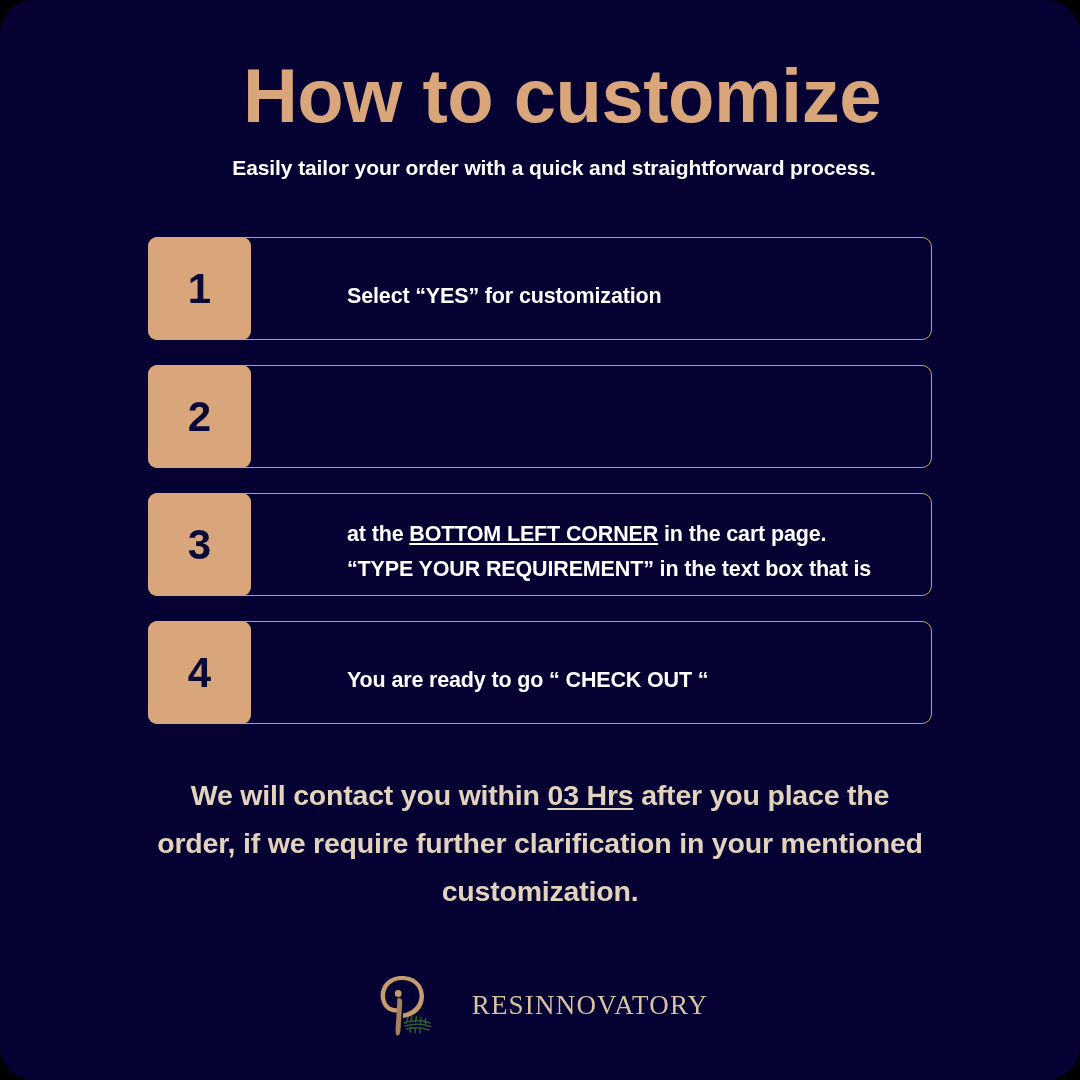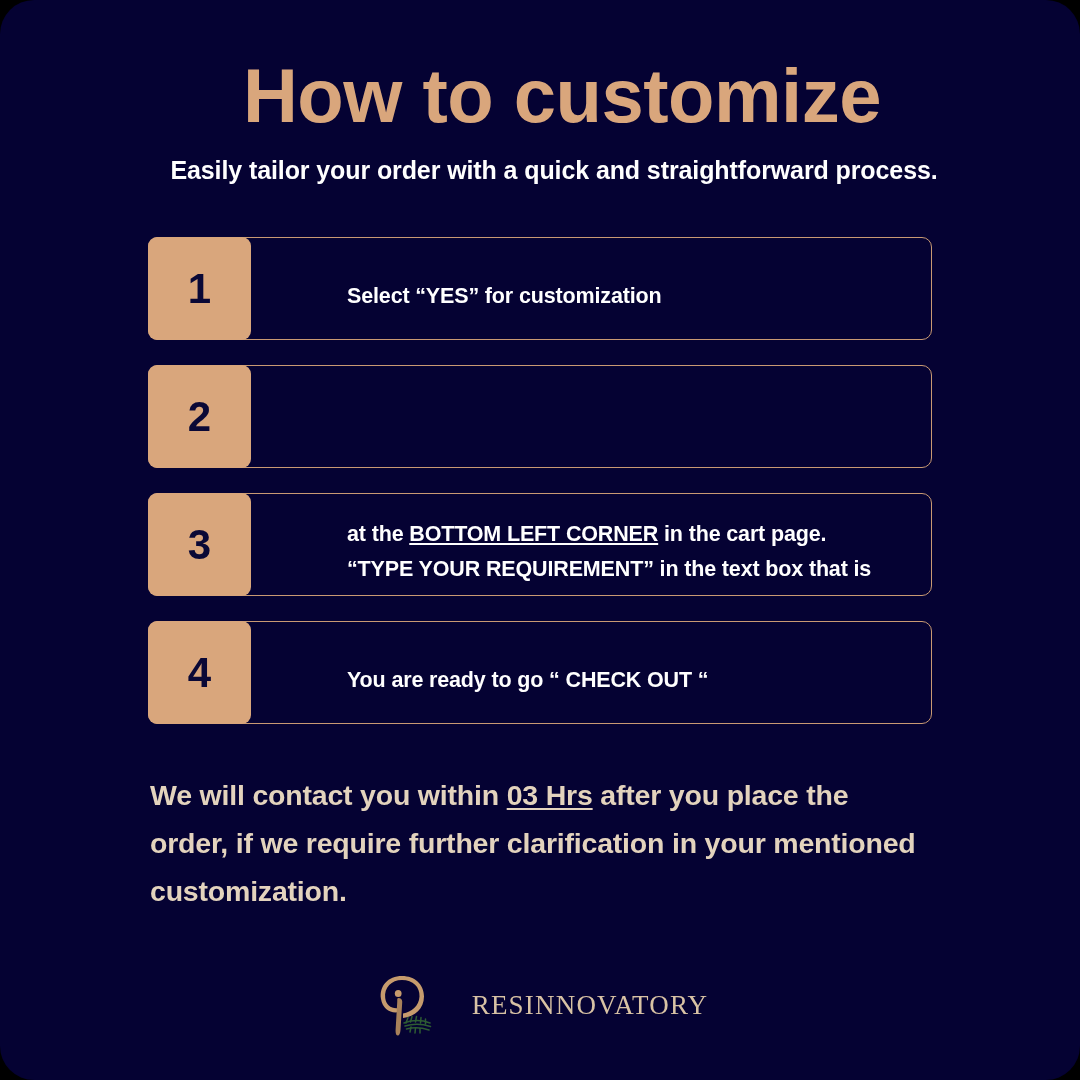--- a/index.html
+++ b/index.html
@@ -36,21 +36,21 @@
     margin: 0;
     font-size: 76px;
     line-height: 1.0;
     font-weight: 700;
     letter-spacing: -0.5px;
     color: #d9a67c;
     font-family: "Liberation Sans", sans-serif;
   }
   .subtitle {
     margin: 22px 16px 0 0;
-    font-size: 25px;
+    font-size: 21px;
     font-weight: 700;
     color: #ffffff;
     letter-spacing: -0.1px;
   }
 
   
   .steps {
     position: absolute;
     left: 148px;
     top: 237px;
@@ -111,20 +111,21 @@
     white-space: nowrap;
   }
   .step-line u { text-decoration: underline; text-underline-offset: 2px; }
 
   
   .note {
     position: absolute;
     left: 150px;
     top: 772px;
     width: 780px;
+    text-align: center;
     font-size: 28.5px;
     font-weight: 700;
     line-height: 1.68;
     color: #e3d3bd;
     letter-spacing: -0.2px;
   }
   .note u { text-decoration: underline; text-underline-offset: 3px; }
 
   
   .logo {

